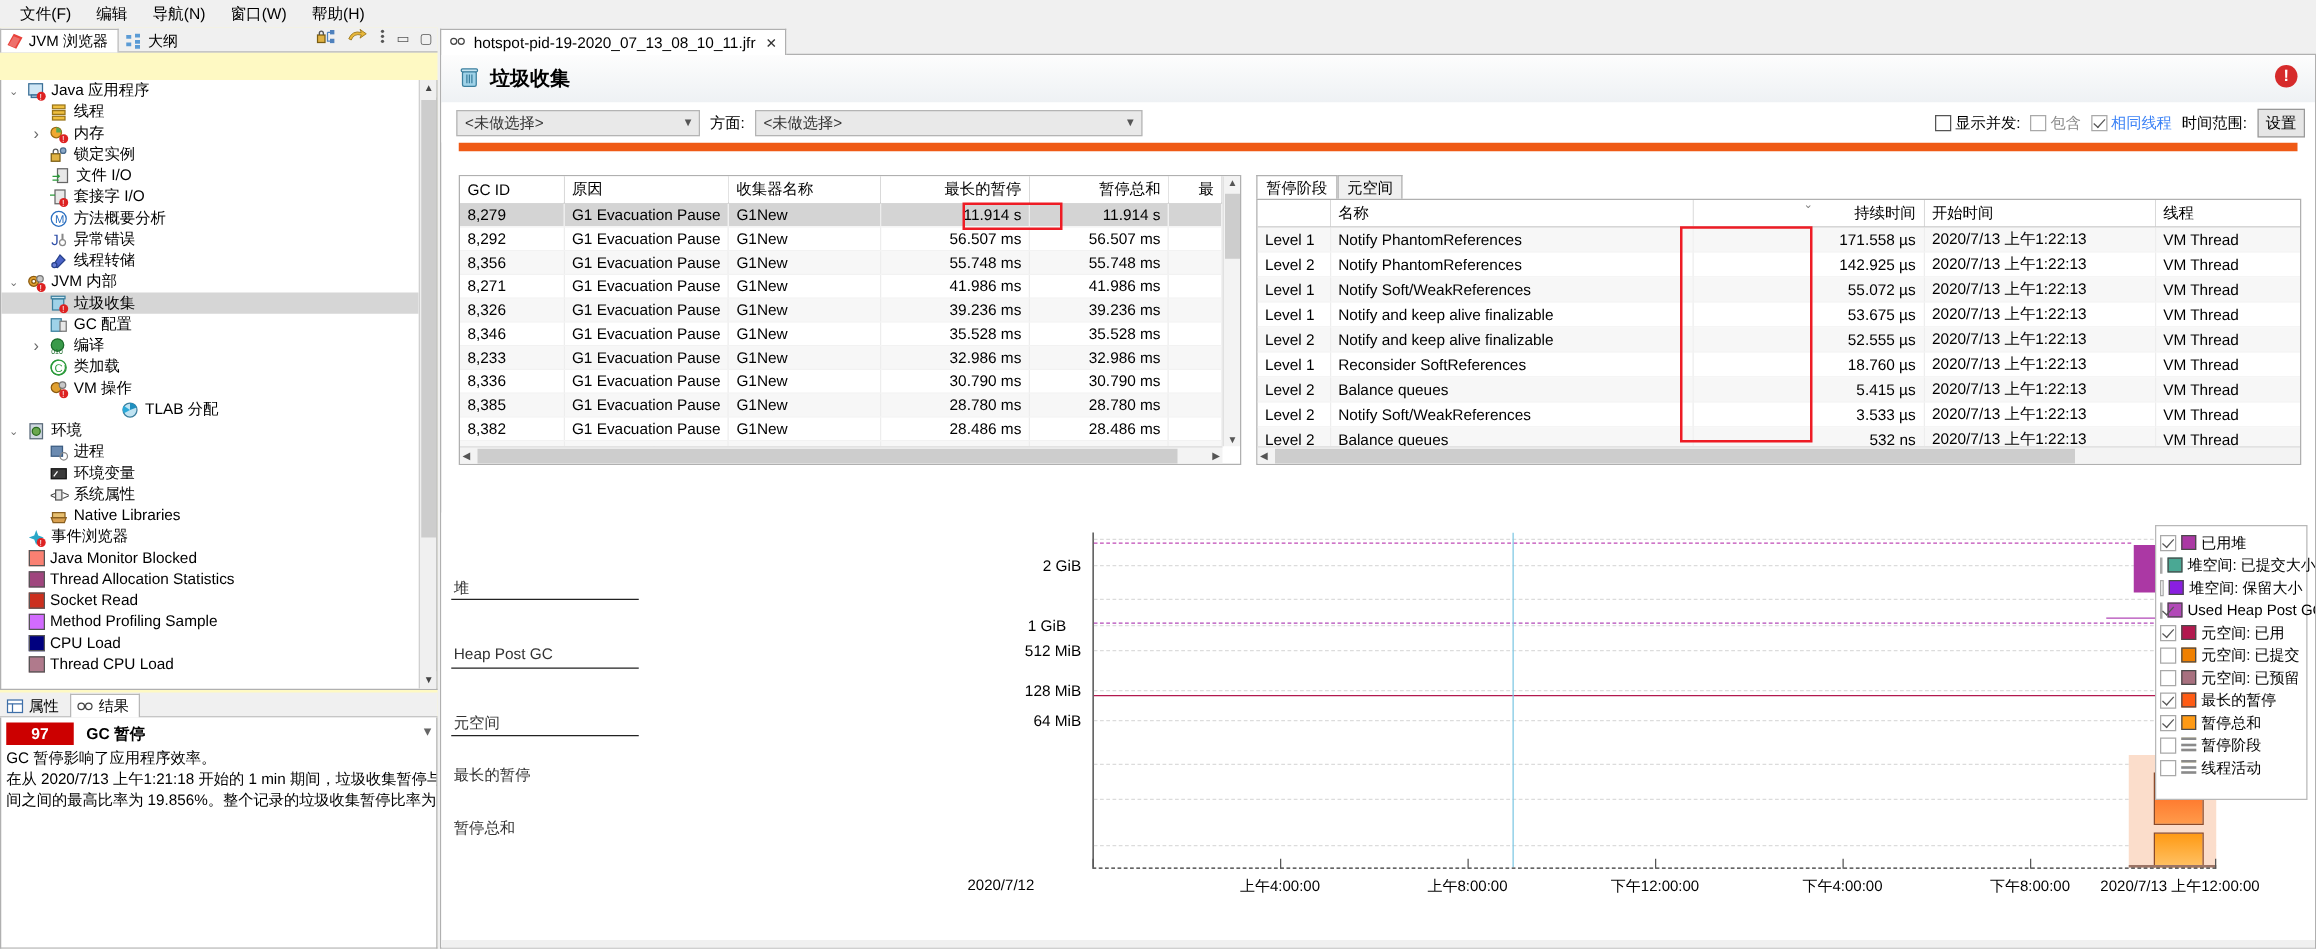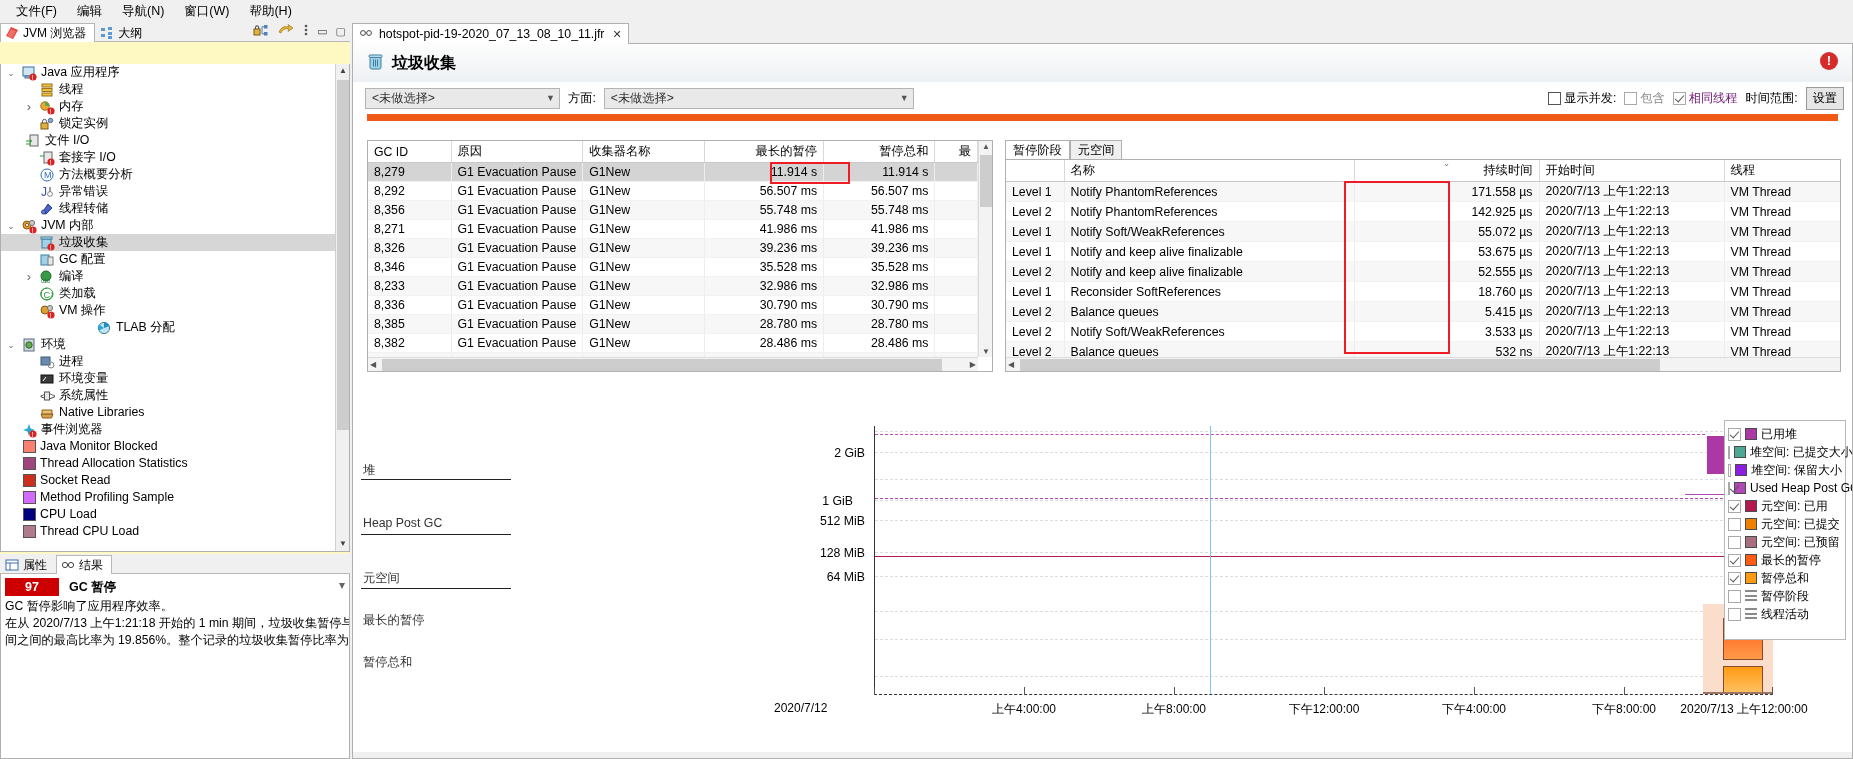--- a/index.html
+++ b/index.html
@@ -302,21 +302,21 @@
           </div>
           <div class="trow" style="padding-left: 22px;">
             <span class="arrow"></span>
             <span class="tico"><svg width="16" height="16" viewBox="0 0 16 16">
                 <rect x="2" y="7" width="7" height="6" fill="#e0b243" stroke="#7a5d12"></rect>
                 <path d="M3.6 7 V5.2 a1.9 1.9 0 0 1 3.8 0 V7" fill="none" stroke="#555"></path>
                 <circle cx="11.5" cy="4.5" r="2.2" fill="#8aa8c8" stroke="#4a6a8a"></circle>
               </svg></span>
             <span class="tlabel">锁定实例</span>
           </div>
-          <div class="trow" style="padding-left: 8px;">
+          <div class="trow" style="padding-left: 24px;">
             <span class="arrow"></span>
             <span class="tico"><svg width="16" height="16" viewBox="0 0 16 16">
                 <rect x="5" y="2" width="8" height="11" fill="#e8e8e8" stroke="#666"></rect>
                 <path d="M1 8 h5 M1 11 h5" fill="none" stroke="#2a9a3a"></path>
                 <path d="M5 6 l2.2 2 -2.2 2 z" fill="#2a9a3a"></path>
               </svg></span>
             <span class="tlabel">文件 I/O</span>
           </div>
           <div class="trow" style="padding-left: 22px;">
             <span class="arrow"></span>
@@ -588,21 +588,21 @@
           <span class="cbwrap">
             <span class="cb"></span>
             <span>显示并发:</span>
           </span>
           <span class="cbwrap">
             <span class="cb dim"></span>
             <span style="color:#8a8a8a">包含</span>
           </span>
           <span class="cbwrap">
             <span class="cb dim on"></span>
-            <span style="color:#701a75">相同线程</span>
+            <span style="color:#3b82f6">相同线程</span>
           </span>
           <span>时间范围:</span>
           <span class="btn-small">设置</span>
         </div>
       </div>
 
       <div class="orangebar"></div>
 
       <div class="tables">
 

